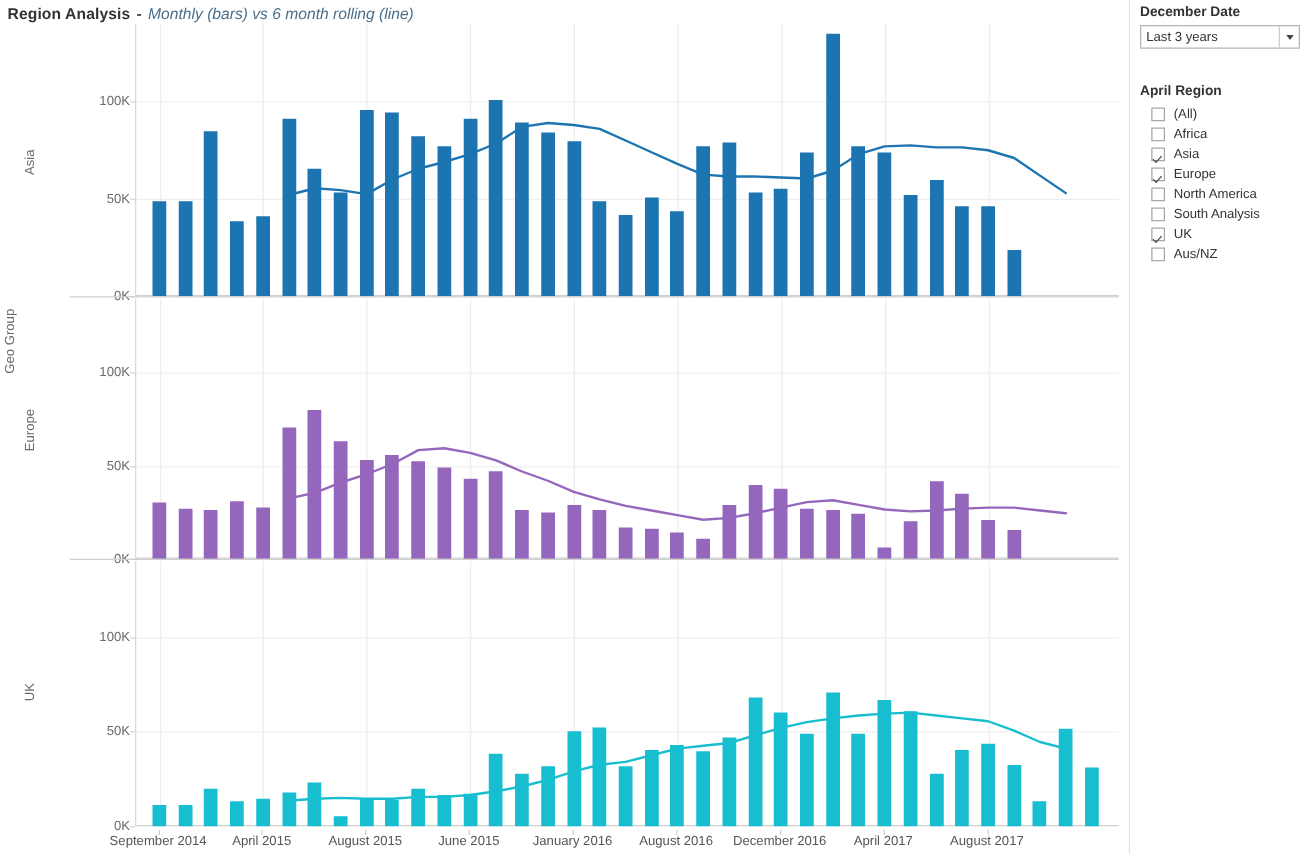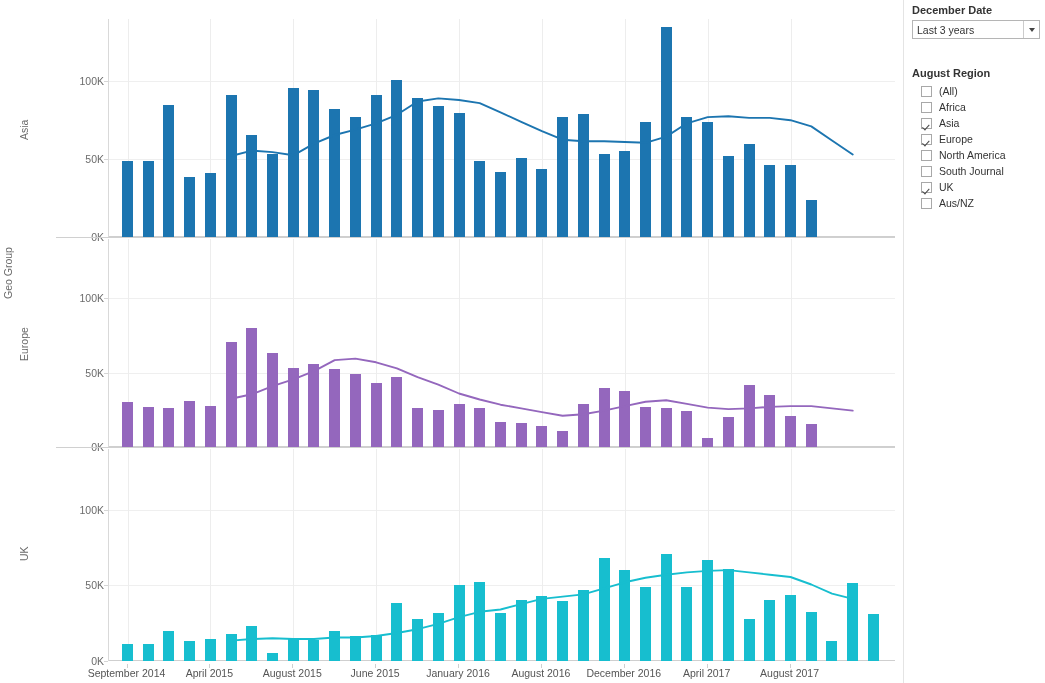--- a/index.html
+++ b/index.html
@@ -150,20 +150,25 @@
     border-width: 0 1.4px 1.4px 0;
     transform: rotate(42deg);
   }
   .check-label { font-size: 10.5px; color: #333333; white-space: nowrap; }
 </style>
 </head>
 <body>
 
 <div id="app">
 
+  <div class="title-bar">
+    <span class="title-main">Region Analysis</span>
+    <span class="title-dash">-</span>
+    <span class="title-sub">Monthly (bars) vs 6 month rolling (line)</span>
+  </div>
 
   <div class="viz">
     <div class="geo-group-label">Geo Group</div>
     <div id="panels-host">
         <div class="panel" style="top: 0px; height: 218px;">
           <div class="panel-label" style="top: 121px;">Asia</div>
           <div class="tickmark" style="top: 62.2857px;"></div>
           <div class="tickmark" style="top: 140.143px;"></div>
           <div class="tickmark" style="top: 218px;"></div>
           <div class="yaxis">
@@ -377,21 +382,21 @@
 
   <div class="filters">
     <div class="filter-title">December Date</div>
     <div class="dropdown">
       <span>Last 3 years</span>
       <span class="dropdown-arrow">
           <i class="caret"></i>
         </span>
     </div>
 
-    <div class="filter-title-2">August Region</div>
+    <div class="filter-title-2">April Region</div>
     <div id="region-host">
         <div class="check-row">
           <span class="checkbox"></span>
           <span class="check-label">(All)</span>
         </div>
         <div class="check-row">
           <span class="checkbox"></span>
           <span class="check-label">Africa</span>
         </div>
         <div class="check-row">
@@ -401,21 +406,21 @@
         <div class="check-row">
           <span class="checkbox checked"></span>
           <span class="check-label">Europe</span>
         </div>
         <div class="check-row">
           <span class="checkbox"></span>
           <span class="check-label">North America</span>
         </div>
         <div class="check-row">
           <span class="checkbox"></span>
-          <span class="check-label">South Journal</span>
+          <span class="check-label">South Analysis</span>
         </div>
         <div class="check-row">
           <span class="checkbox checked"></span>
           <span class="check-label">UK</span>
         </div>
         <div class="check-row">
           <span class="checkbox"></span>
           <span class="check-label">Aus/NZ</span>
         </div>
       </div>

